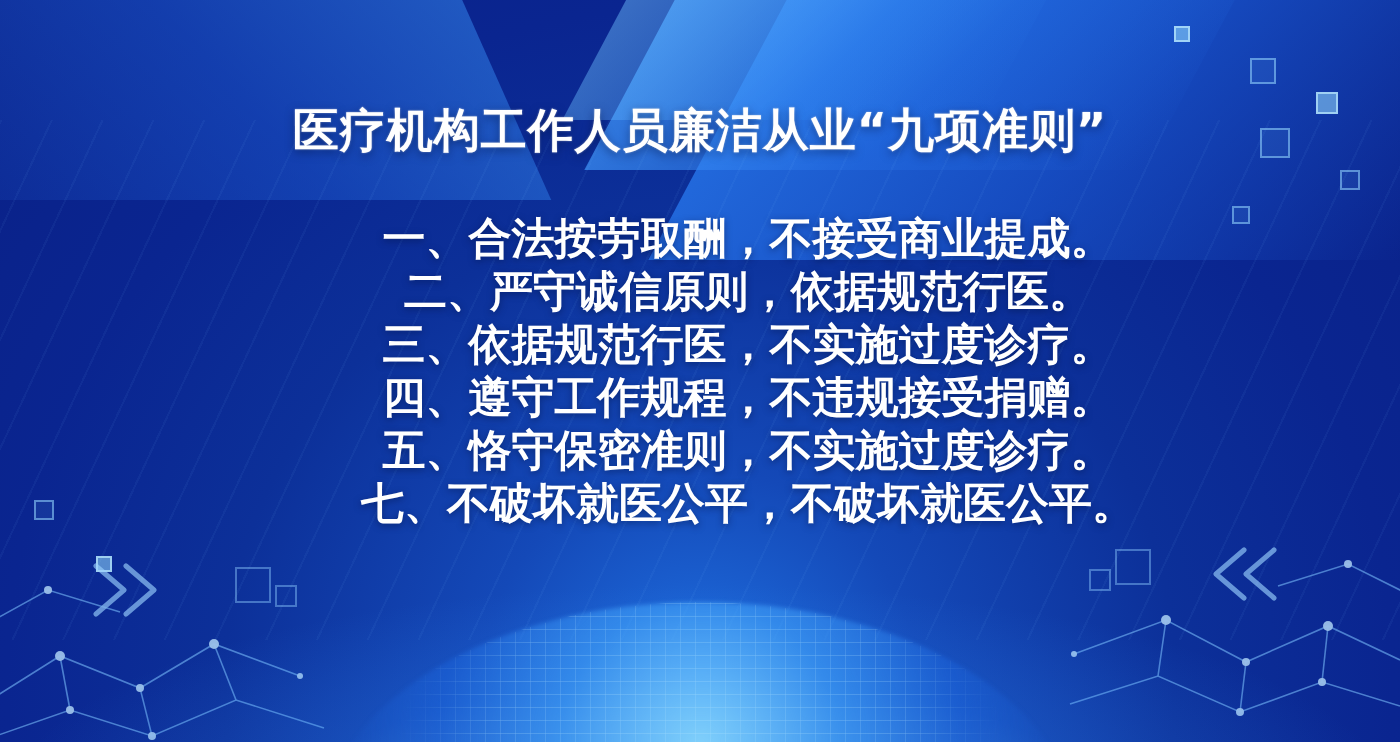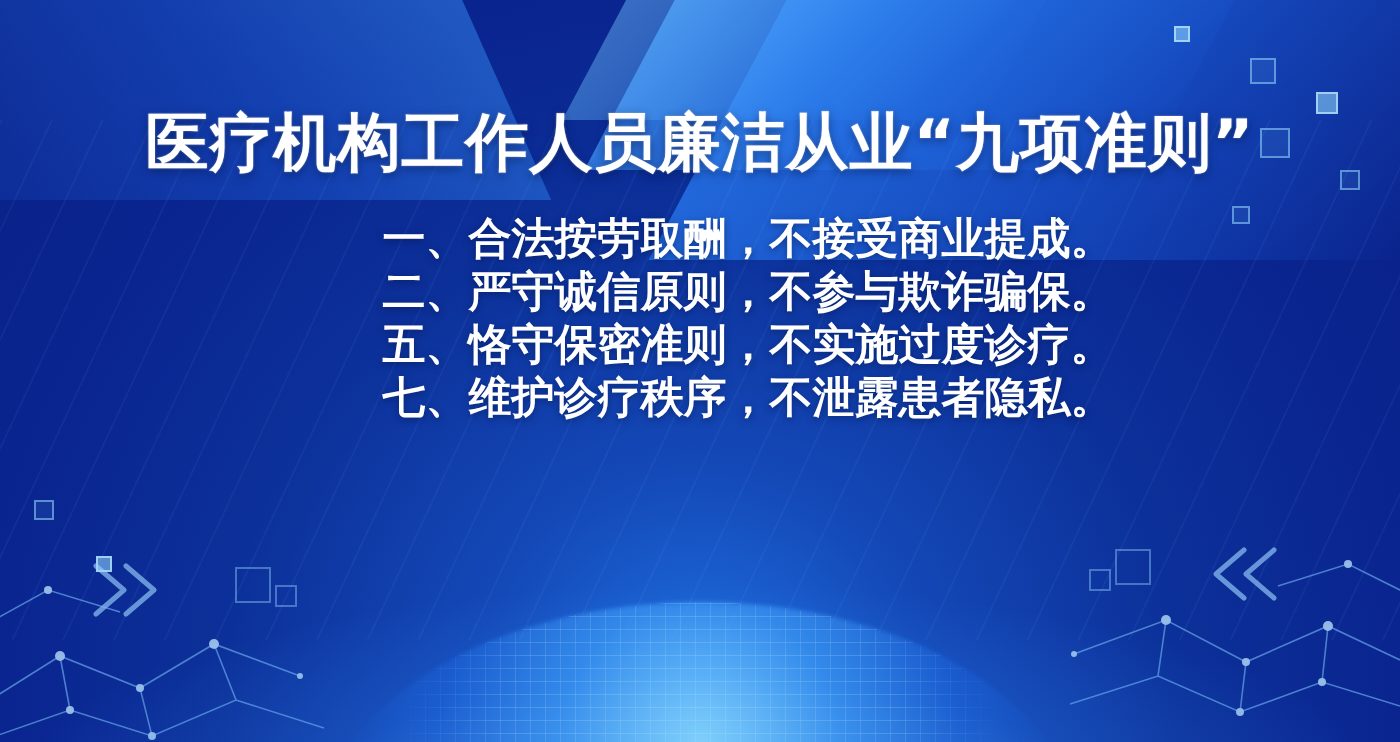--- a/index.html
+++ b/index.html
@@ -93,21 +93,21 @@
 
   
   .content { position: relative; z-index: 5; }
 
   .title {
     position: absolute;
     top: 100px; left: 0; width: 1400px;
     text-align: center;
     color: #ffffff;
     font-family: "DejaVu Sans", "Liberation Sans", sans-serif;
-    font-size: 63px;
+    font-size: 46px;
     font-weight: 700;
     letter-spacing: 1px;
     white-space: nowrap;
     text-shadow: 0 3px 10px rgba(0,20,70,0.55), 0 0 2px rgba(255,255,255,0.6);
   }
 
   .rules {
     position: absolute;
     top: 212px; left: 0; width: 1400px;
   }
@@ -202,19 +202,21 @@
   <div class="bg-layer bottom-glow"></div>
   <div class="bg-layer globe"></div>
   <div class="bg-layer globe-grid"></div>
 
   <div class="content">
 
     <div class="title">医疗机构工作人员廉洁从业“九项准则”</div>
 
     <div class="rules">
       <div class="rule">一、合法按劳取酬，不接受商业提成。</div>
-      <div class="rule">二、严守诚信原则，不参与欺诈骗保。</div>
+      <div class="rule">二、严守诚信原则，依据规范行医。</div>
+      <div class="rule">三、依据规范行医，不实施过度诊疗。</div>
+      <div class="rule">四、遵守工作规程，不违规接受捐赠。</div>
       <div class="rule">五、恪守保密准则，不实施过度诊疗。</div>
-      <div class="rule">七、维护诊疗秩序，不泄露患者隐私。</div>
+      <div class="rule">七、不破坏就医公平，不破坏就医公平。</div>
     </div>
 
   </div>
 </div>
 
 </body></html>

